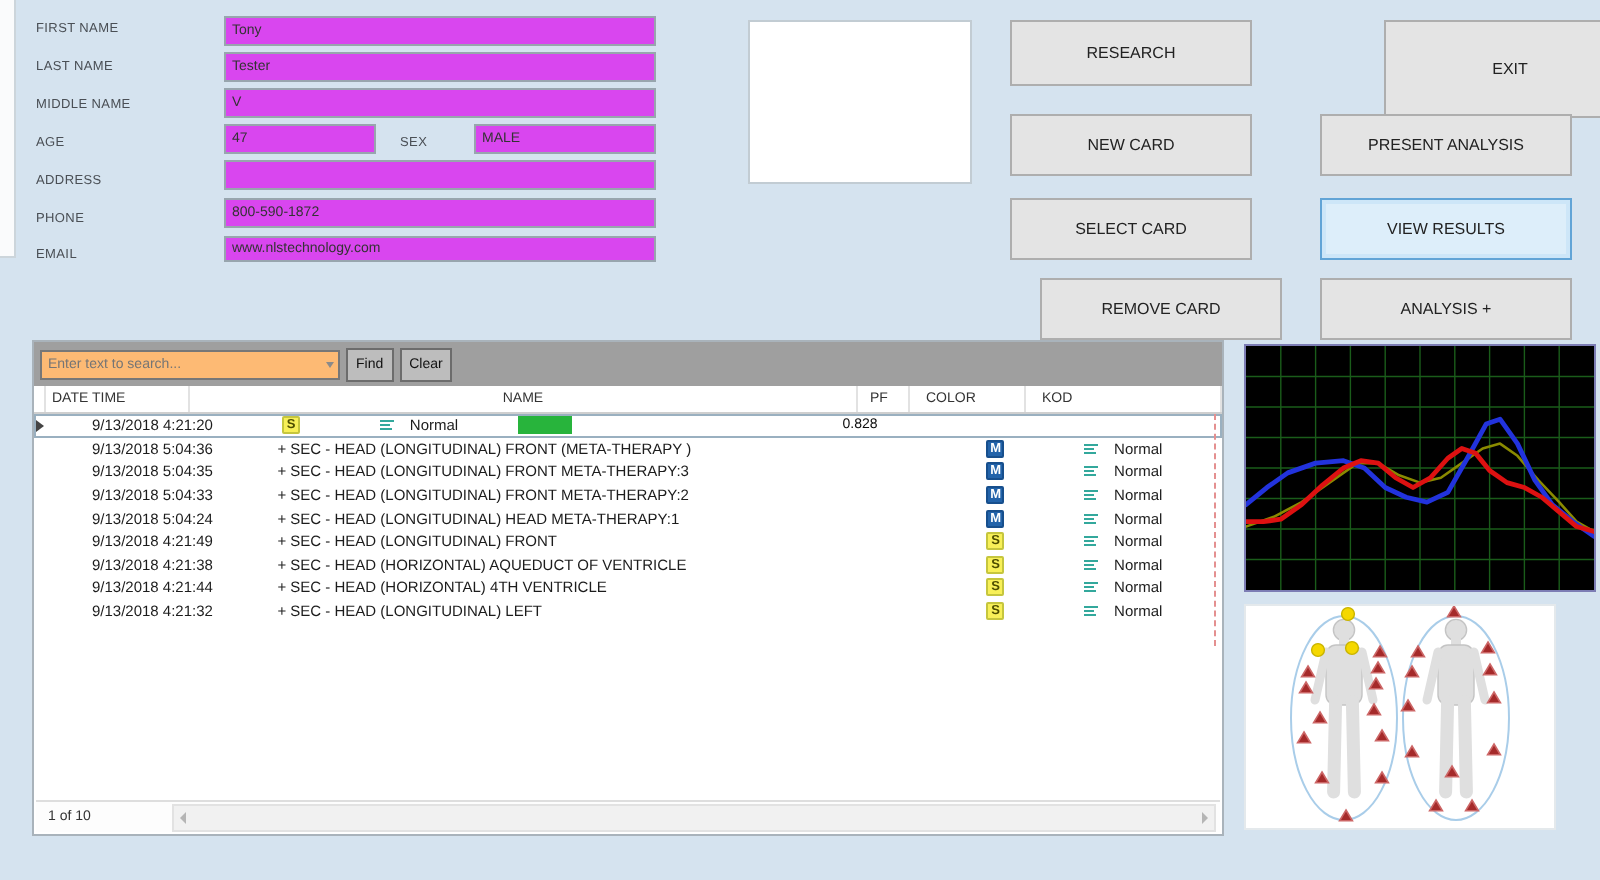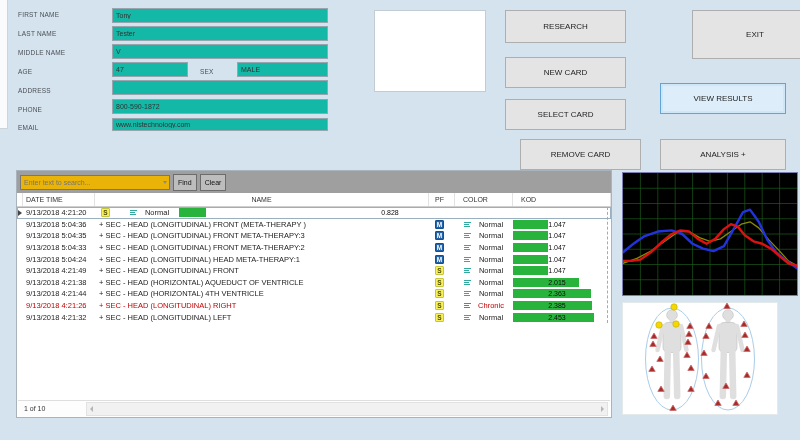--- a/index.html
+++ b/index.html
@@ -5,40 +5,40 @@
   html,body{margin:0;padding:0;background:#d5e3ef;}
   #app{position:relative;width:800px;height:440px;background:#d5e3ef;
        font-family:"Liberation Sans",sans-serif;overflow:hidden;}
 
   
   .left-strip{position:absolute;left:0;top:0;width:7px;height:128px;background:#fafbfc;
               border-right:1px solid #ccd5db;border-bottom:1px solid #ccd5db;}
 
   
   .flabel{position:absolute;font-size:6.5px;color:#4a4f55;letter-spacing:.2px;}
-  .field{position:absolute;height:15px;background:#14b8a6;border:1px solid #98a5ae;
+  .field{position:absolute;height:15px;background:#d946ef;border:1px solid #98a5ae;
          font-size:7px;color:#333;padding:0 3px;box-sizing:border-box;
          font-family:"Liberation Sans",sans-serif;}
 
   
   .webcam-box{position:absolute;left:374px;top:10px;width:110px;height:80px;
               background:#fff;border:1px solid #c2ccd3;}
   .webcam-btn{position:absolute;left:374px;top:101px;width:110px;height:16px;font-size:7px;}
 
   
   .btn{position:absolute;display:flex;align-items:center;justify-content:center;
        background:#e4e4e4;border:1px solid #aeaeae;font-size:8px;color:#222;
        cursor:pointer;box-sizing:border-box;font-family:"Liberation Sans",sans-serif;}
   .btn.active{background:#ddeefa;border:1px solid #62a4d6;box-shadow:inset 0 0 0 2px #cde6f8;}
 
   
   .grid-panel{position:absolute;left:16px;top:170px;width:596px;height:248px;background:#fff;
               border:1px solid #a9b3bb;box-sizing:border-box;}
   .search-bar{height:22px;background:#9f9f9f;display:flex;align-items:center;padding:0 3px;gap:3px;}
-  .search-input{width:150px;height:15px;background:#eab308;border:1px solid #777;font-size:7px;
+  .search-input{width:150px;height:15px;background:#fdba74;border:1px solid #777;font-size:7px;
                 color:#333;padding:0 10px 0 3px;box-sizing:border-box;font-family:"Liberation Sans",sans-serif;}
   .search-wrap{position:relative;display:flex;align-items:center;}
   .dd-arrow{position:absolute;right:3px;top:6px;width:0;height:0;
             border-left:2.5px solid transparent;border-right:2.5px solid transparent;
             border-top:3px solid #8a8a8a;}
   .sbtn{height:17px;background:#bdbdbd;border:1px solid #6c6c6c;font-size:7px;color:#111;
         padding:0 4px;font-family:"Liberation Sans",sans-serif;}
 
   .grid-header{display:flex;height:13px;border-bottom:1px solid #cfcfcf;font-size:7px;
                color:#333;align-items:center;}
@@ -47,21 +47,21 @@
   .w-ind{width:6px;}
   .w-dt{width:72px;padding-left:3px;}
   .w-name{width:334px;justify-content:center;}
   .w-pf{width:26px;padding-left:6px;}
   .w-color{width:58px;padding-left:8px;}
   .w-kod{flex:1;padding-left:8px;}
 
   .rows-wrap{position:relative;}
   .rows-wrap:after{content:'';position:absolute;right:3px;top:0;height:116px;
                    border-right:1px dashed #e49090;}
-  .grid-row{display:flex;height:11.6px;align-items:center;font-size:7.5px;color:#1c1c1c;cursor:default;}
+  .grid-row{display:flex;height:11.6px;align-items:center;font-size:7.5px;color:#1c1c1c;cursor:default;gap:20px;}
   .grid-row.current{outline:1px solid #9ab0c0;outline-offset:-1px;}
   .cell{height:100%;display:flex;align-items:center;box-sizing:border-box;overflow:hidden;}
   .c-ind{width:6px;justify-content:center;}
   .c-dt{width:72px;padding-left:3px;white-space:nowrap;}
   .c-name{width:334px;padding-left:4px;white-space:nowrap;}
   .c-pf{width:26px;padding-left:6px;}
   .c-color{width:58px;}
   .c-kod{flex:1;position:relative;}
   .grid-row.chronic .c-dt,.grid-row.chronic .c-name,.grid-row.chronic .status{color:#c00000;}
 
@@ -123,21 +123,22 @@
   <span class="flabel" style="left:18px;top:124px">EMAIL</span>
   <input class="field" style="left: 112px; top: 118px; width: 216px; height: 13px;" value="www.nlstechnology.com">
 
   <div class="webcam-box"></div>
 
   <button class="btn" style="left:505px;top:10px;width:121px;height:33px">RESEARCH</button>
   <button class="btn" style="left:505px;top:57px;width:121px;height:31px">NEW CARD</button>
   <button class="btn" style="left:505px;top:99px;width:121px;height:31px">SELECT CARD</button>
   <button class="btn" style="left:520px;top:139px;width:121px;height:31px">REMOVE CARD</button>
   <button class="btn" style="left:692px;top:10px;width:126px;height:49px">EXIT</button>
-  <button class="btn active" style="left:660px;top:83px;width:126px;height:31px">VIEW RESULTS</button>
+  <button class="btn" style="left:660px;top:57px;width:126px;height:31px">PRESENT ANALYSIS</button>
+  <button class="btn active" style="left:660px;top:99px;width:126px;height:31px">VIEW RESULTS</button>
   <button class="btn" style="left:660px;top:139px;width:126px;height:31px">ANALYSIS +</button>
 
   <div class="grid-panel">
     <div class="search-bar">
       <span class="search-wrap">
         <input class="search-input" placeholder="Enter text to search..." style="">
         <span class="dd-arrow"></span>
       </span>
       <button class="sbtn">Find</button>
       <button class="sbtn">Clear</button>
@@ -303,40 +304,20 @@
             <span class="cicon" style="color: rgb(51, 168, 156);">
               <i></i>
               <i></i>
               <i></i>
             </span>
             <span class="status">Normal</span>
           </span>
           <span class="cell c-kod">
             <span class="bar" style="width: 77.979px; background: rgb(40, 180, 60);"></span>
             <span class="kodnum">2.363</span>
-          </span>
-        </div>
-        <div class="grid-row chronic">
-          <span class="cell c-ind"></span>
-          <span class="cell c-dt">9/13/2018 4:21:26</span>
-          <span class="cell c-name">+ SEC - HEAD (LONGITUDINAL) RIGHT</span>
-          <span class="cell c-pf">
-            <span class="pf pf-S">S</span>
-          </span>
-          <span class="cell c-color">
-            <span class="cicon" style="color: rgb(204, 68, 187);">
-              <i></i>
-              <i></i>
-              <i></i>
-            </span>
-            <span class="status">Chronic</span>
-          </span>
-          <span class="cell c-kod">
-            <span class="bar" style="width: 78.705px; background: rgb(40, 180, 60);"></span>
-            <span class="kodnum">2.385</span>
           </span>
         </div>
         <div class="grid-row">
           <span class="cell c-ind"></span>
           <span class="cell c-dt">9/13/2018 4:21:32</span>
           <span class="cell c-name">+ SEC - HEAD (LONGITUDINAL) LEFT</span>
           <span class="cell c-pf">
             <span class="pf pf-S">S</span>
           </span>
           <span class="cell c-color">

